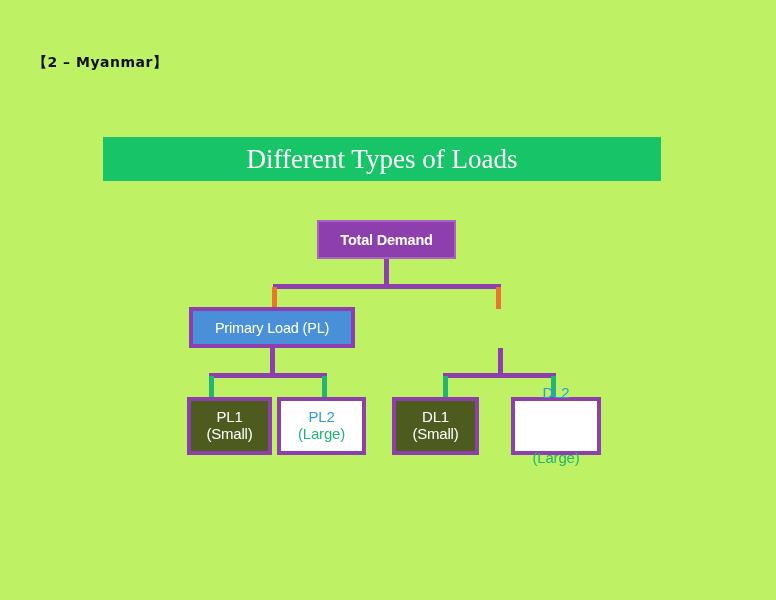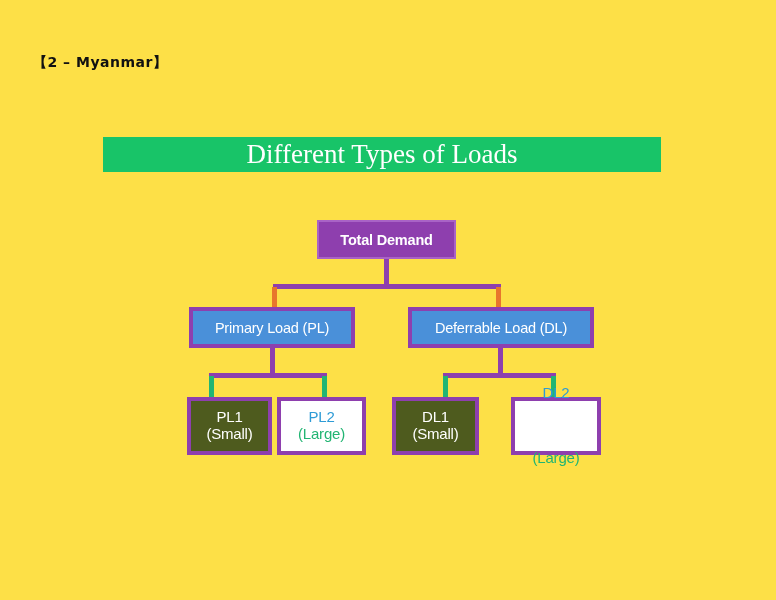--- a/index.html
+++ b/index.html
@@ -4,21 +4,21 @@
 <style>
   html, body {
     margin: 0;
     padding: 0;
     background: #ffffff;
   }
   #page {
     position: relative;
     width: 776px;
     height: 600px;
-    background: #fde047;
+    background: #bef264;
     overflow: hidden;
     font-family: "Liberation Sans", sans-serif;
   }
 
   
   .slide-label {
     position: absolute;
     left: 33px;
     top: 54px;
     font-family: "DejaVu Sans", sans-serif;
@@ -28,21 +28,21 @@
     letter-spacing: 0.5px;
     white-space: nowrap;
   }
 
   
   .title-banner {
     position: absolute;
     left: 103px;
     top: 137px;
     width: 558px;
-    height: 35px;
+    height: 44px;
     background: #18c468;
     display: flex;
     align-items: center;
     justify-content: center;
   }
   .title-banner-text {
     font-family: "Liberation Serif", serif;
     font-size: 27px;
     color: #ffffff;
     line-height: 1;
@@ -178,23 +178,20 @@
     <div class="conn conn-green drop-dl2"></div>
 
     <div class="node node-root">
       <span>Total Demand</span>
     </div>
 
     <div class="node node-mid node-pl">
       <span>Primary Load (PL)</span>
     </div>
 
-    <div class="node node-mid node-dl">
-      <span>Deferrable Load (DL)</span>
-    </div>
 
     <div class="node node-leaf leaf-small node-pl1">
       <span class="l1">PL1</span>
       <span class="l2">(Small)</span>
     </div>
 
     <div class="node node-leaf leaf-large node-pl2">
       <span class="l1">PL2</span>
       <span class="l2">(Large)</span>
     </div>

